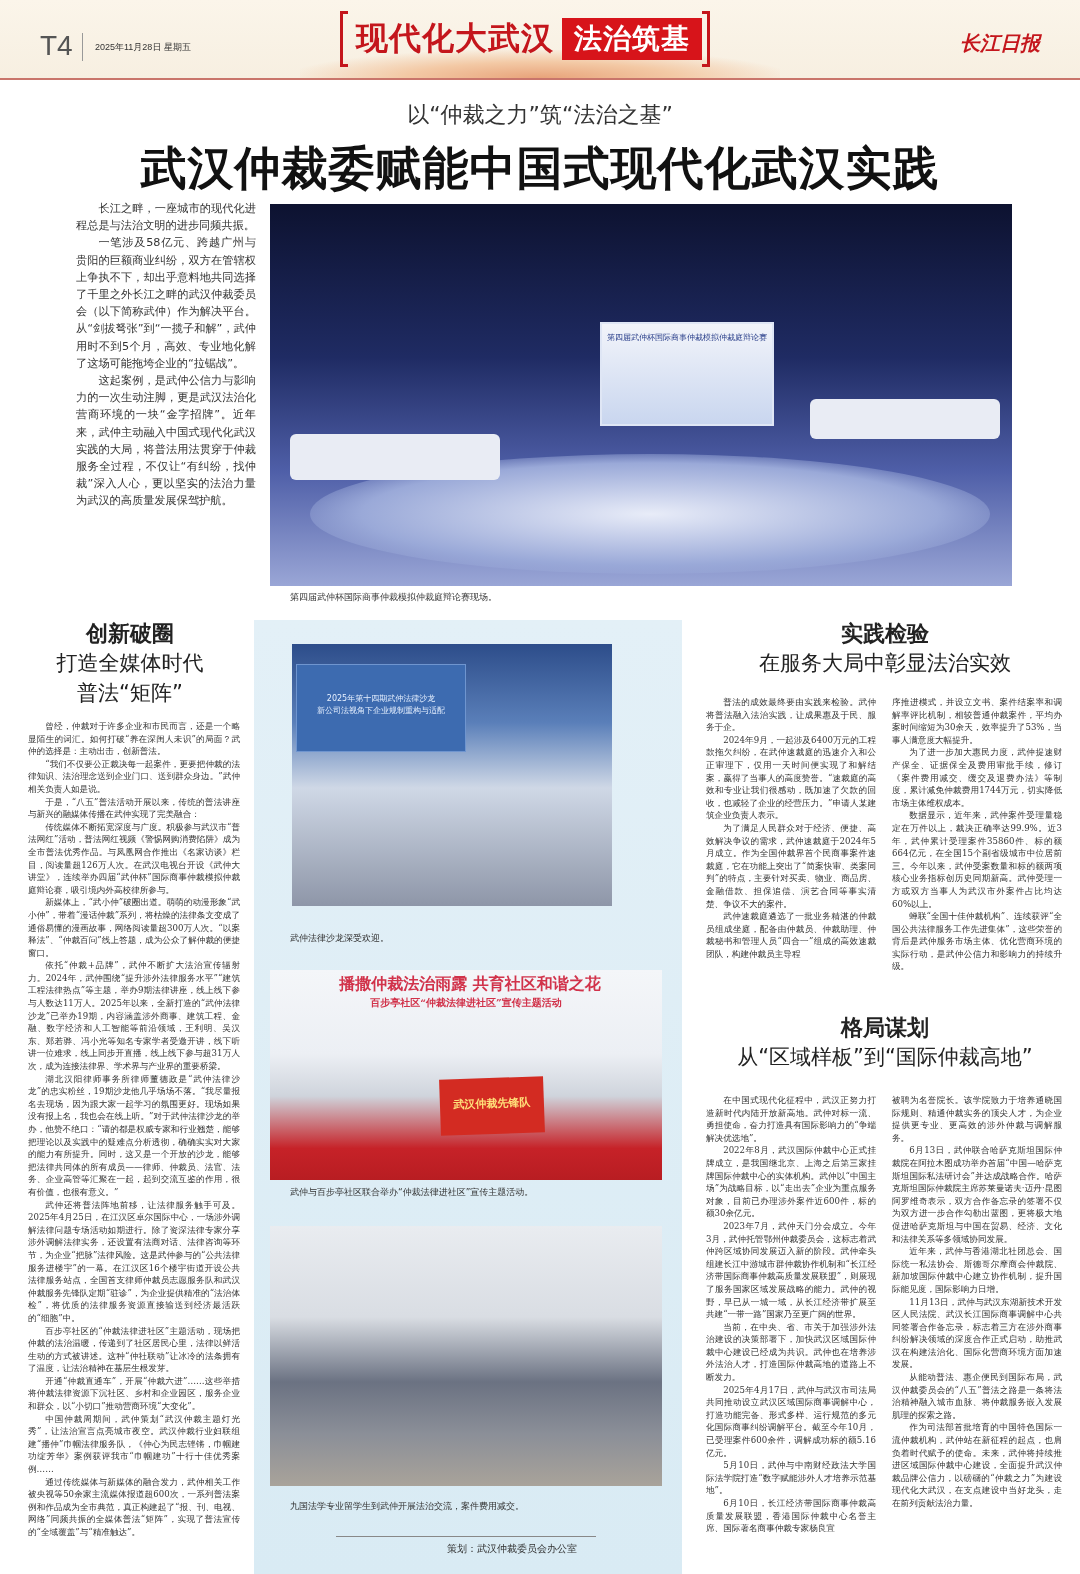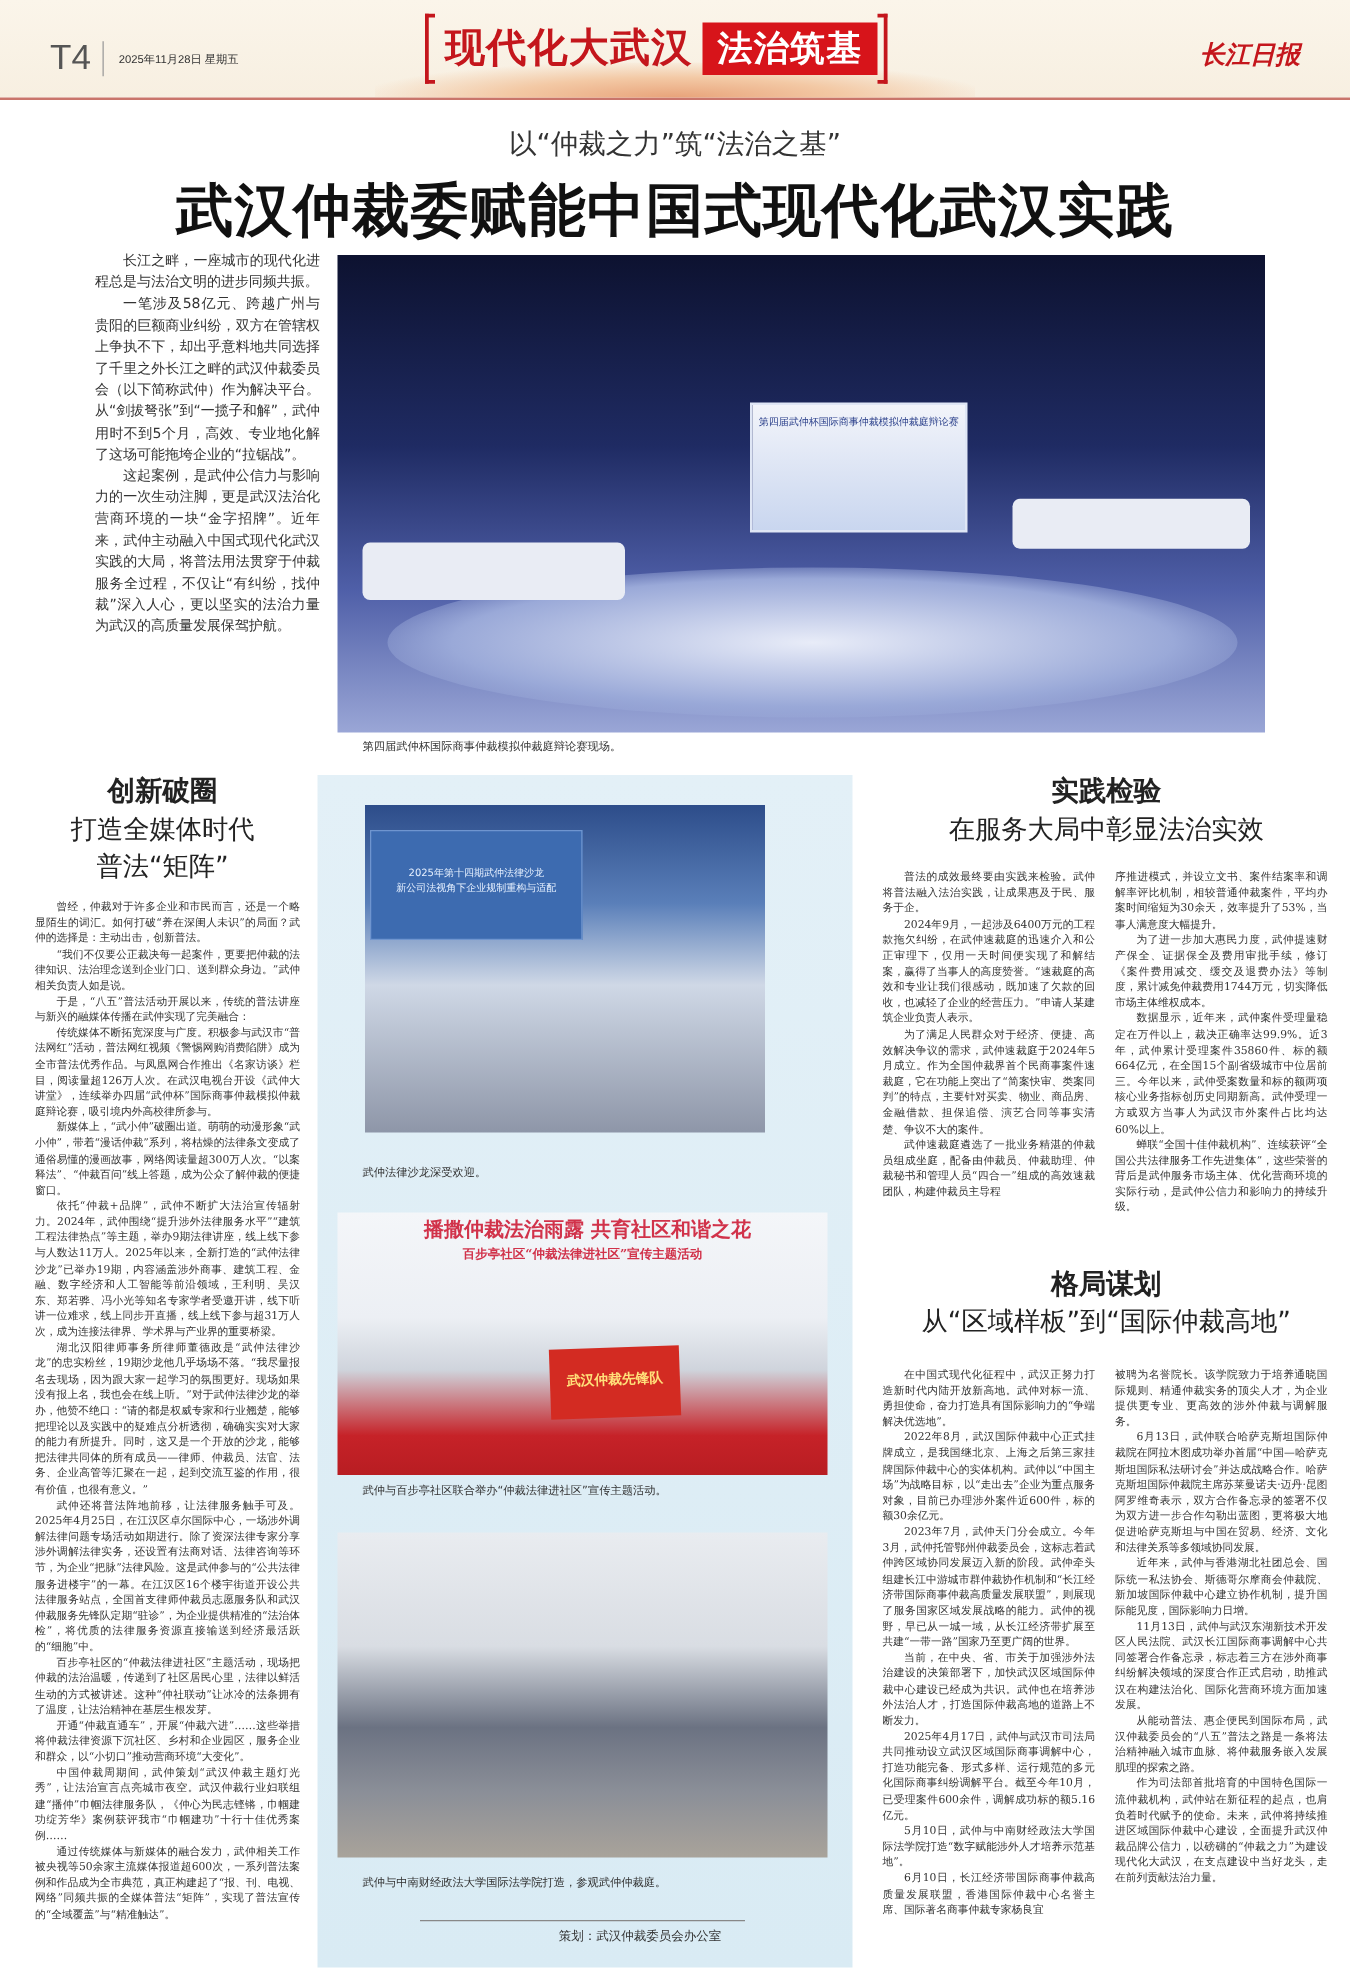--- a/index.html
+++ b/index.html
@@ -111,21 +111,21 @@
 <div class="caption" style="left:290px;top:912px;margin-top:20px;">武仲法律沙龙深受欢迎。</div>
 
 <div class="photo cp-photo2">
   <div class="t1">播撒仲裁法治雨露 共育社区和谐之花</div>
   <div class="t2">百步亭社区“仲裁法律进社区”宣传主题活动</div>
   <div class="flag">武汉仲裁先锋队</div>
 </div>
 <div class="caption" style="left:290px;top:1186px;">武仲与百步亭社区联合举办“仲裁法律进社区”宣传主题活动。</div>
 
 <div class="photo cp-photo3"></div>
-<div class="caption" style="left:290px;top:1500px;">武仲与中南财经政法大学国际法学院打造，参观武仲仲裁庭。</div>
+<div class="caption" style="left:290px;top:1500px;">九国法学专业留学生到武仲开展法治交流，案件费用减交。</div>
 
 <div class="credit-line"></div>
 <div class="credit">策划：武汉仲裁委员会办公室</div>
 
 <div class="sec-title" style="left:700px;top:618px;width:370px;">
   <span class="t1">实践检验</span>
   <span class="t2">在服务大局中彰显法治实效</span>
 </div>
 <div class="col" style="left:706px;top:696px;width:170px;">
   <p>普法的成效最终要由实践来检验。武仲将普法融入法治实践，让成果惠及于民、服务于企。</p>

